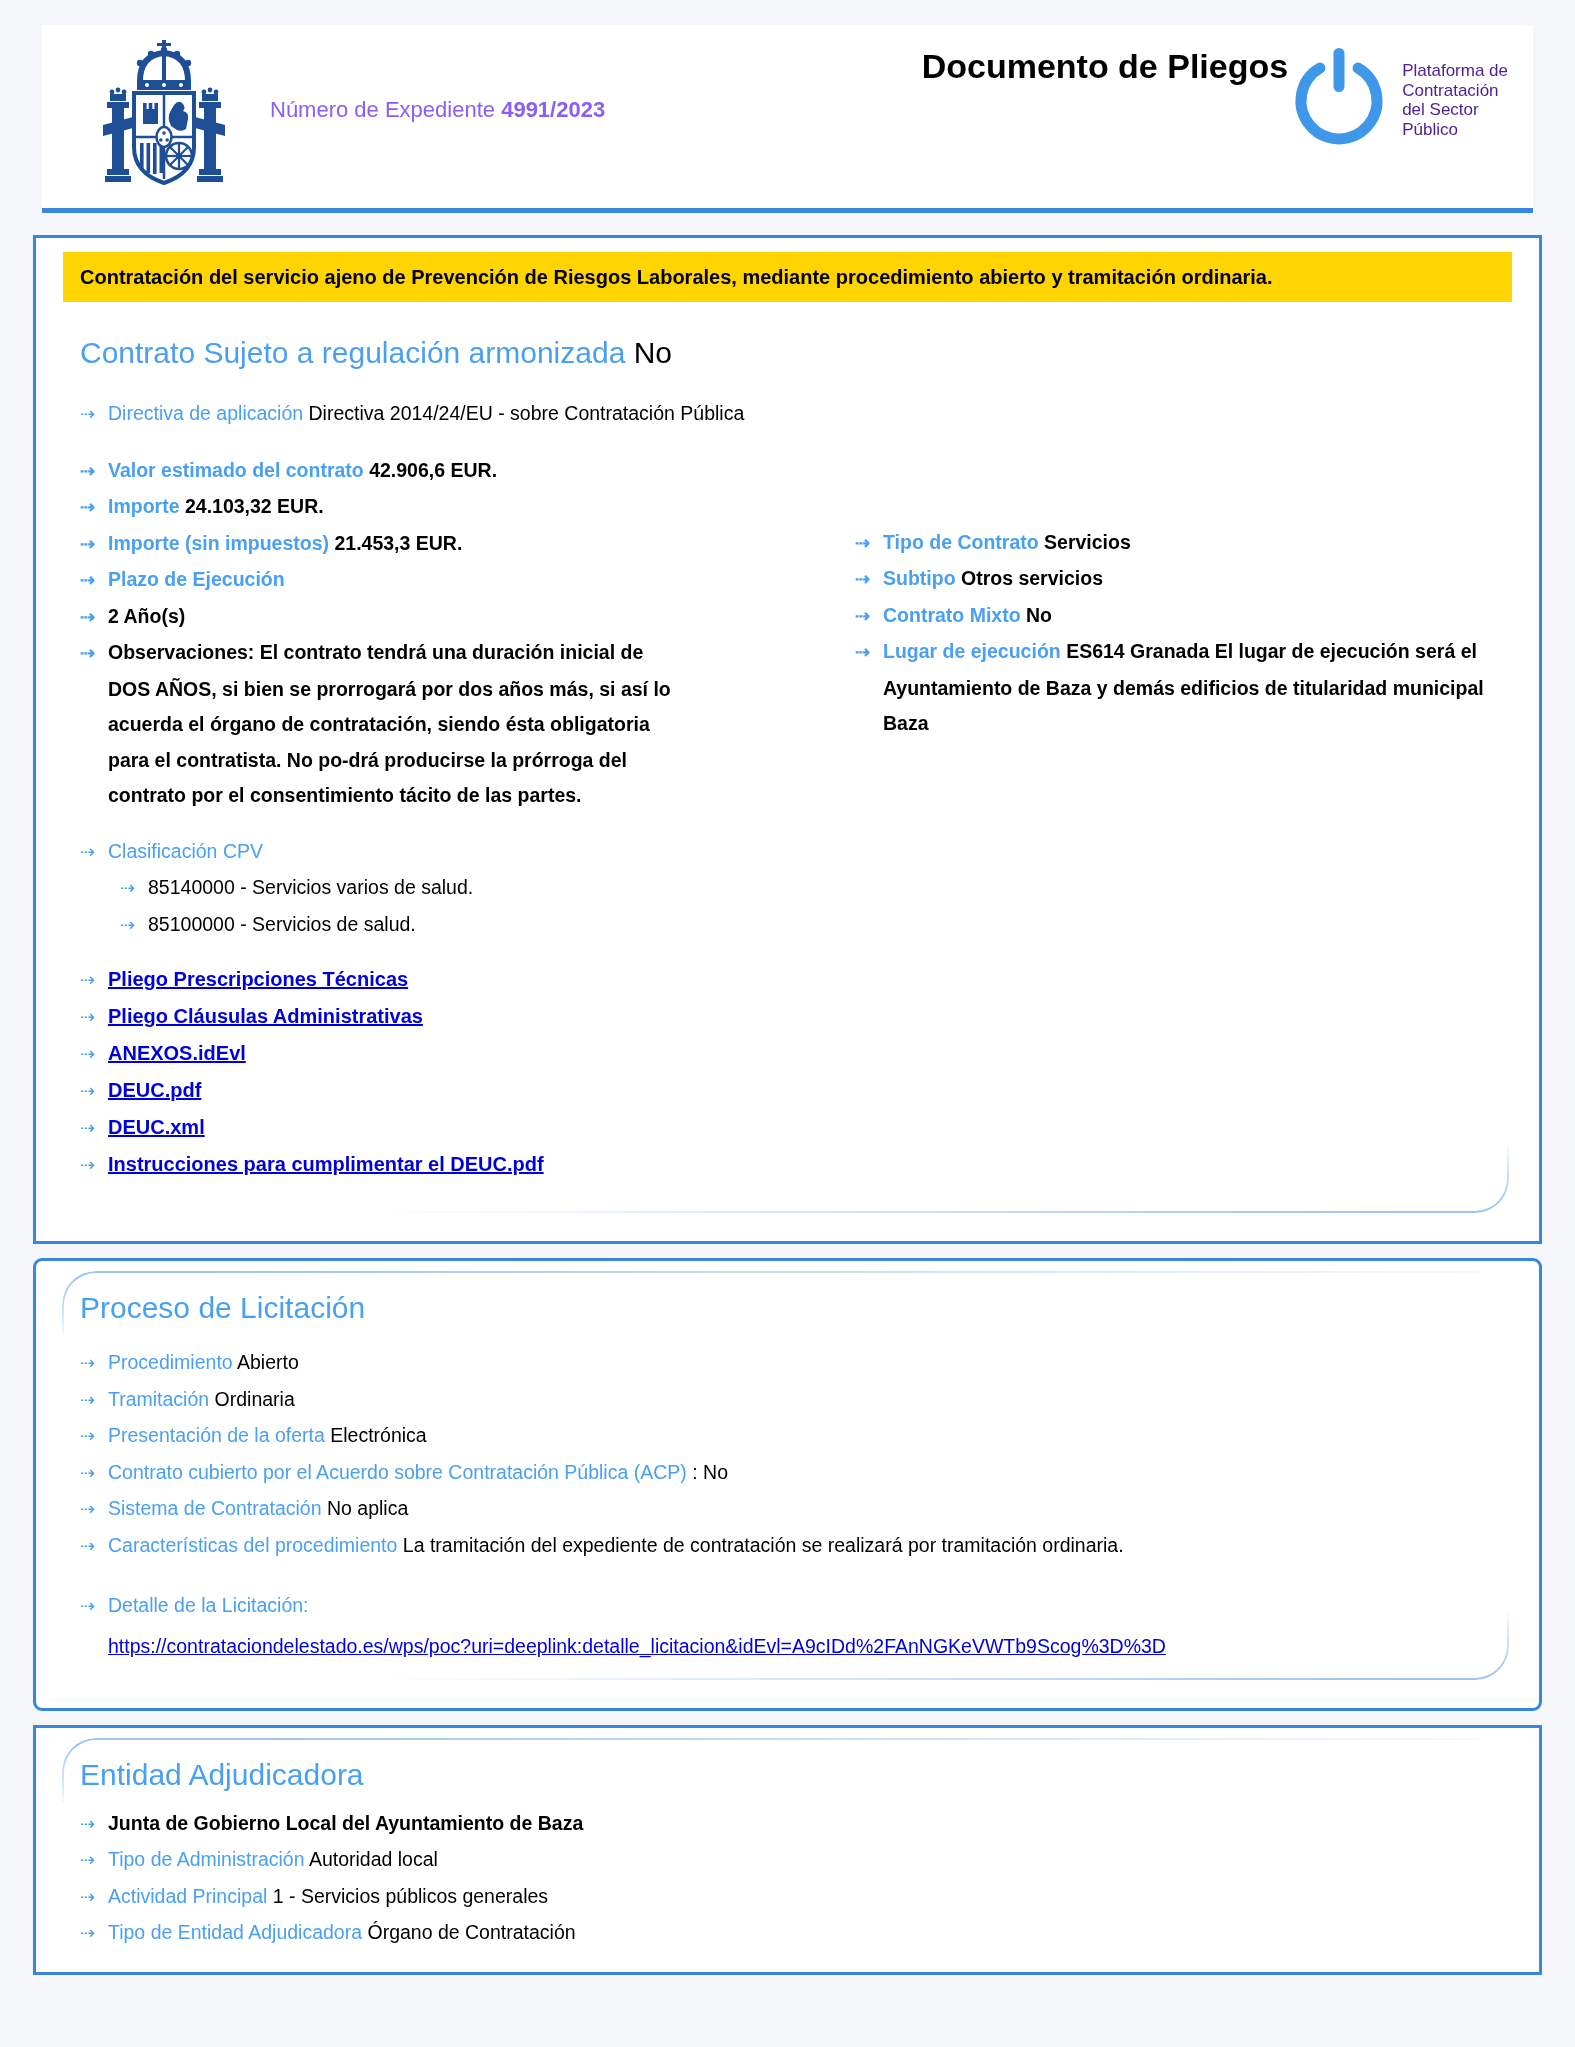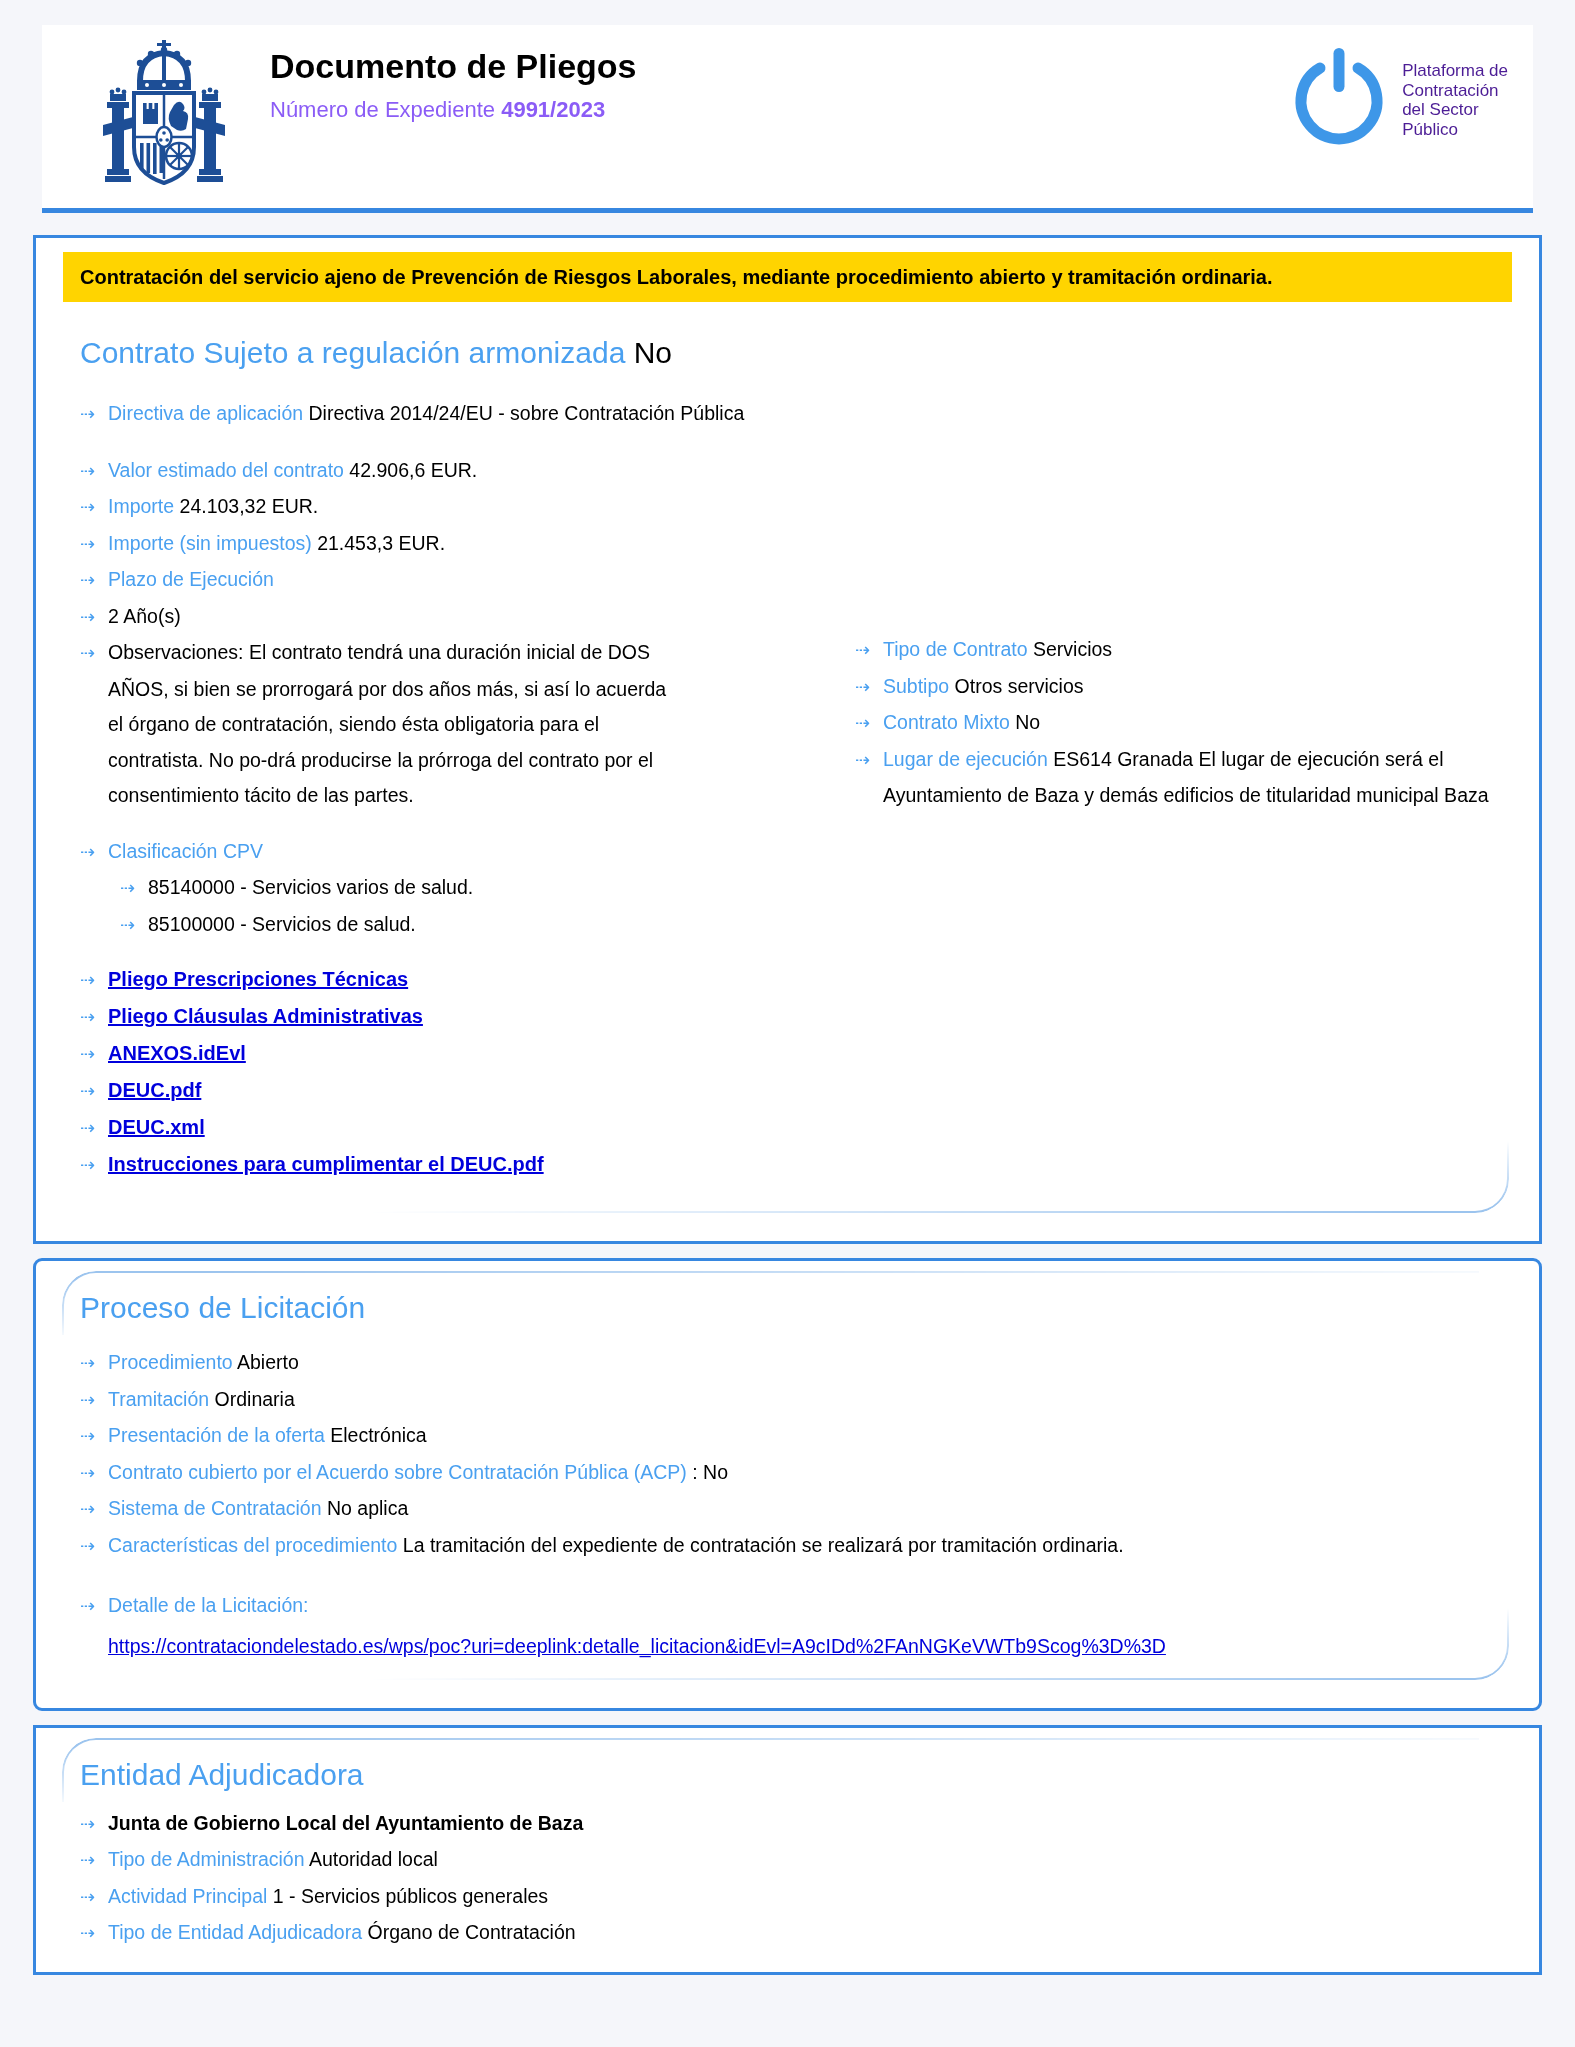--- a/index.html
+++ b/index.html
@@ -12,21 +12,21 @@
 
   
   .header {
     margin:25px 42px 0; background:#ffffff;
     border-bottom:5px solid #3787E0;
     display:flex; align-items:flex-start;
     padding:10px 25px 10px 52px; height:188px;
   }
   .escudo { width:140px; height:148px; flex:none; margin-top:4px; }
   .header-text { margin-left:36px; flex:1; min-width:0; }
-  .header-title { font-size:34px; font-weight:bold; margin:12px 0 8px; color:#000; }
+  .header-title { font-size:34px; font-weight:bold; margin:12px 0 8px; color:#000;text-align:right; }
   .exp-line { color:#8b5cf6; font-size:22px; line-height:31px; }
   .exp-line b { font-weight:bold; }
   .pub-line { color:#42A0F0; font-size:22px; line-height:31px; max-width:795px; }
   .pcsp-logo { display:flex; flex:none; margin-top:10px; }
   .power-svg { width:102px; height:108px; }
   .logo-text { color:#4c1d95; font-size:17px; line-height:19.5px; margin-left:12px; margin-top:16px; }
 
   
   .section {
     position:relative; margin:0 33px; background:#fff;
@@ -46,21 +46,21 @@
   .sec-title .tv { color:#000; }
 
   .row { margin-left:17px; font-size:19.5px; line-height:35.5px; padding-left:28px; text-indent:-28px; }
   .arw { color:#4AA0F0; display:inline-block; width:28px; text-indent:0; font-size:18px; }
   .lbl { color:#4AA0F0; }
   .val { color:#000; }
   .bold { font-weight:bold; }
 
   .directiva-row { margin-top:26px; }
 
-  .cols { display:flex; margin-left:17px; margin-top:20px; align-items:flex-end; }
+  .cols { display:flex; margin-left:17px; margin-top:20px; align-items:center;font-weight:bold; }
   .cols .row { margin-left:0; }
   .col-left { width:775px; flex:none; }
   .col-right { flex:1; min-width:0; }
   .lvl1 { margin-left:18px; }
   .lvl2 { margin-left:36px; max-width:600px; }
 
   .cpv-block { margin-top:20px; }
   .indent40 { margin-left:57px; }
 
   .links { margin-top:18px; }

